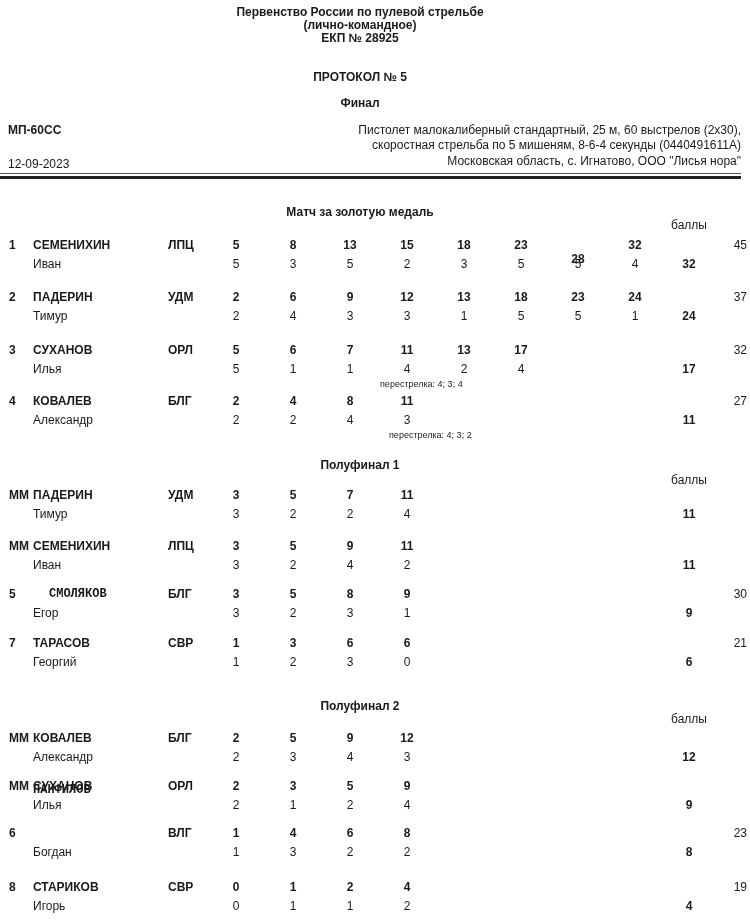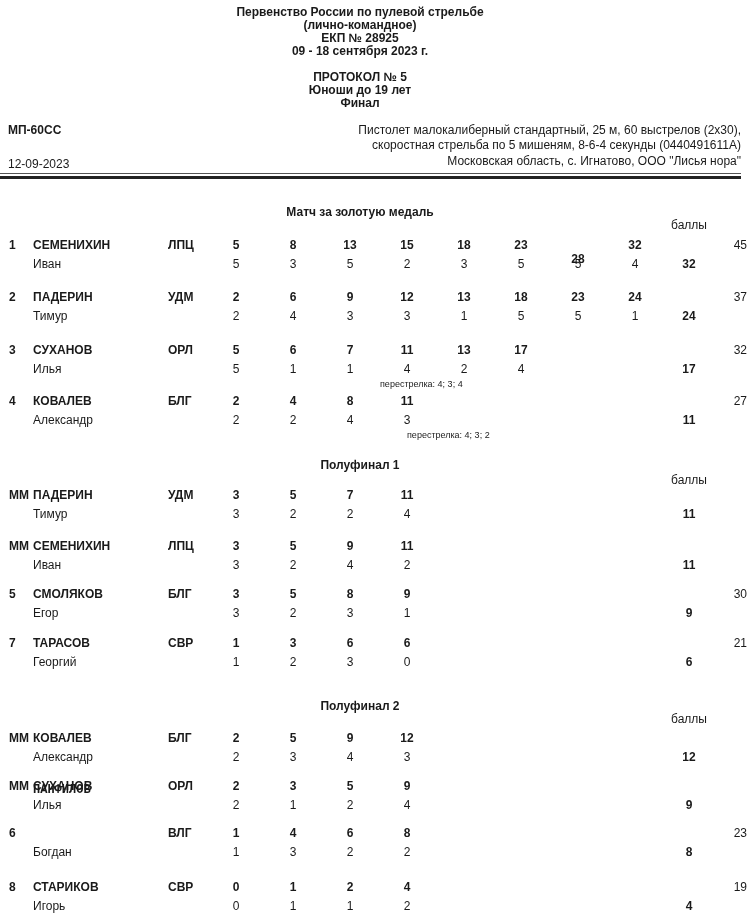--- a/index.html
+++ b/index.html
@@ -17,23 +17,21 @@
   .note { font-size:9px; line-height:10px; color:#222; }
 </style>
 </head>
 <body>
 
 <div class="page">
 
   <div class="abs ctr b" style="top:6px">Первенство России по пулевой стрельбе</div>
   <div class="abs ctr b" style="top:19px">(лично-командное)</div>
   <div class="abs ctr b" style="top:32px">ЕКП № 28925</div>
-  <div class="abs ctr b" style="top:45px">09 - 18 сентября 2023 г.</div>
   <div class="abs ctr b" style="top:71px">ПРОТОКОЛ № 5</div>
-  <div class="abs ctr b" style="top:84px">Юноши до 19 лет</div>
   <div class="abs ctr b" style="top:97px">Финал</div>
 
   <div class="abs b" style="top:124px;left:8px">МП-60СС</div>
   <div class="abs rt" style="top:124px;right:9px;width:600px">Пистолет малокалиберный стандартный, 25 м, 60 выстрелов (2x30),</div>
   <div class="abs rt" style="top:139px;right:9px;width:600px">скоростная стрельба по 5 мишеням, 8-6-4 секунды (0440491611А)</div>
   <div class="abs rt" style="top:155px;right:9px;width:600px">Московская область, с. Игнатово, ООО "Лисья нора"</div>
   <div class="abs" style="top:158px;left:8px">12-09-2023</div>
 
   <div class="rule-thin" style="top:173px"></div>
   <div class="rule-thick" style="top:176px"></div>
@@ -111,21 +109,21 @@
       <div class="abs b cell-c" style="top: 395px; left: 208px; width: 56px;">2</div>
       <div class="abs b cell-c" style="top: 395px; left: 265px; width: 56px;">4</div>
       <div class="abs b cell-c" style="top: 395px; left: 322px; width: 56px;">8</div>
       <div class="abs b cell-c" style="top: 395px; left: 379px; width: 56px;">11</div>
       <div class="abs cell-c" style="top: 414px; left: 208px; width: 56px;">2</div>
       <div class="abs cell-c" style="top: 414px; left: 265px; width: 56px;">2</div>
       <div class="abs cell-c" style="top: 414px; left: 322px; width: 56px;">4</div>
       <div class="abs cell-c" style="top: 414px; left: 379px; width: 56px;">3</div>
       <div class="abs b cell-c" style="top: 414px; left: 661px; width: 56px;">11</div>
       <div class="abs rt" style="top: 395px; left: 695px; width: 52px; text-align: right;">27</div>
-      <div class="abs note" style="top: 430px; left: 394px; padding-left: 13px;">перестрелка: 4; 3; 2</div>
+      <div class="abs note" style="top: 430px; left: 376px; padding-left: 13px;">перестрелка: 4; 3; 2</div>
       <div class="abs ctr b" style="top: 459px; left: 0px; width: 720px;">Полуфинал 1</div>
       <div class="abs cell-c" style="top: 474px; left: 661px; width: 56px;">баллы</div>
       <div class="abs b" style="top: 489px; left: 9px;">ММ</div>
       <div class="abs b" style="top: 489px; left: 33px;">ПАДЕРИН</div>
       <div class="abs " style="top: 508px; left: 33px;">Тимур</div>
       <div class="abs b" style="top: 489px; left: 168px;">УДМ</div>
       <div class="abs b cell-c" style="top: 489px; left: 208px; width: 56px;">3</div>
       <div class="abs b cell-c" style="top: 489px; left: 265px; width: 56px;">5</div>
       <div class="abs b cell-c" style="top: 489px; left: 322px; width: 56px;">7</div>
       <div class="abs b cell-c" style="top: 489px; left: 379px; width: 56px;">11</div>
@@ -141,21 +139,21 @@
       <div class="abs b cell-c" style="top: 540px; left: 208px; width: 56px;">3</div>
       <div class="abs b cell-c" style="top: 540px; left: 265px; width: 56px;">5</div>
       <div class="abs b cell-c" style="top: 540px; left: 322px; width: 56px;">9</div>
       <div class="abs b cell-c" style="top: 540px; left: 379px; width: 56px;">11</div>
       <div class="abs cell-c" style="top: 559px; left: 208px; width: 56px;">3</div>
       <div class="abs cell-c" style="top: 559px; left: 265px; width: 56px;">2</div>
       <div class="abs cell-c" style="top: 559px; left: 322px; width: 56px;">4</div>
       <div class="abs cell-c" style="top: 559px; left: 379px; width: 56px;">2</div>
       <div class="abs b cell-c" style="top: 559px; left: 661px; width: 56px;">11</div>
       <div class="abs b" style="top: 588px; left: 9px;">5</div>
-      <div class="abs b" style="top: 588px; left: 33px;">СМОЛЯКОВ</div>
+      <div class="abs b" style="top: 588px; left: 49px; font-family: Liberation Mono, monospace;">СМОЛЯКОВ</div>
       <div class="abs " style="top: 607px; left: 33px;">Егор</div>
       <div class="abs b" style="top: 588px; left: 168px;">БЛГ</div>
       <div class="abs b cell-c" style="top: 588px; left: 208px; width: 56px;">3</div>
       <div class="abs b cell-c" style="top: 588px; left: 265px; width: 56px;">5</div>
       <div class="abs b cell-c" style="top: 588px; left: 322px; width: 56px;">8</div>
       <div class="abs b cell-c" style="top: 588px; left: 379px; width: 56px;">9</div>
       <div class="abs cell-c" style="top: 607px; left: 208px; width: 56px;">3</div>
       <div class="abs cell-c" style="top: 607px; left: 265px; width: 56px;">2</div>
       <div class="abs cell-c" style="top: 607px; left: 322px; width: 56px;">3</div>
       <div class="abs cell-c" style="top: 607px; left: 379px; width: 56px;">1</div>

